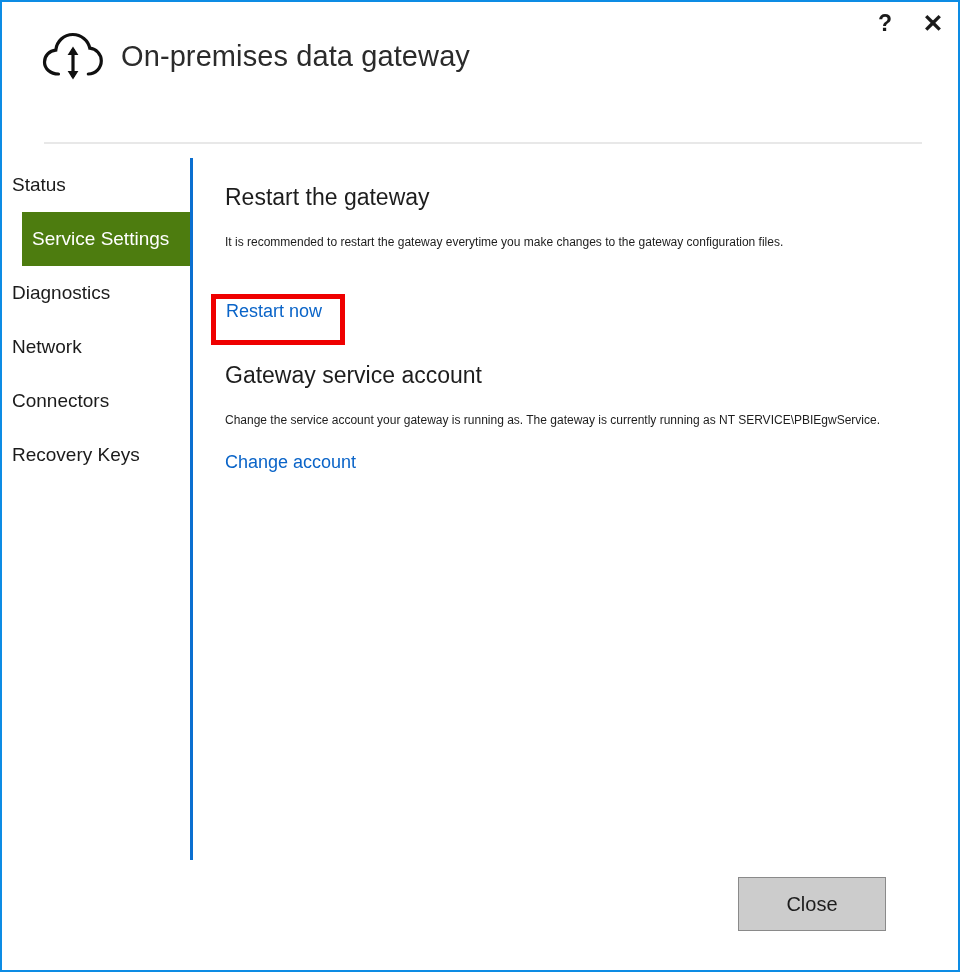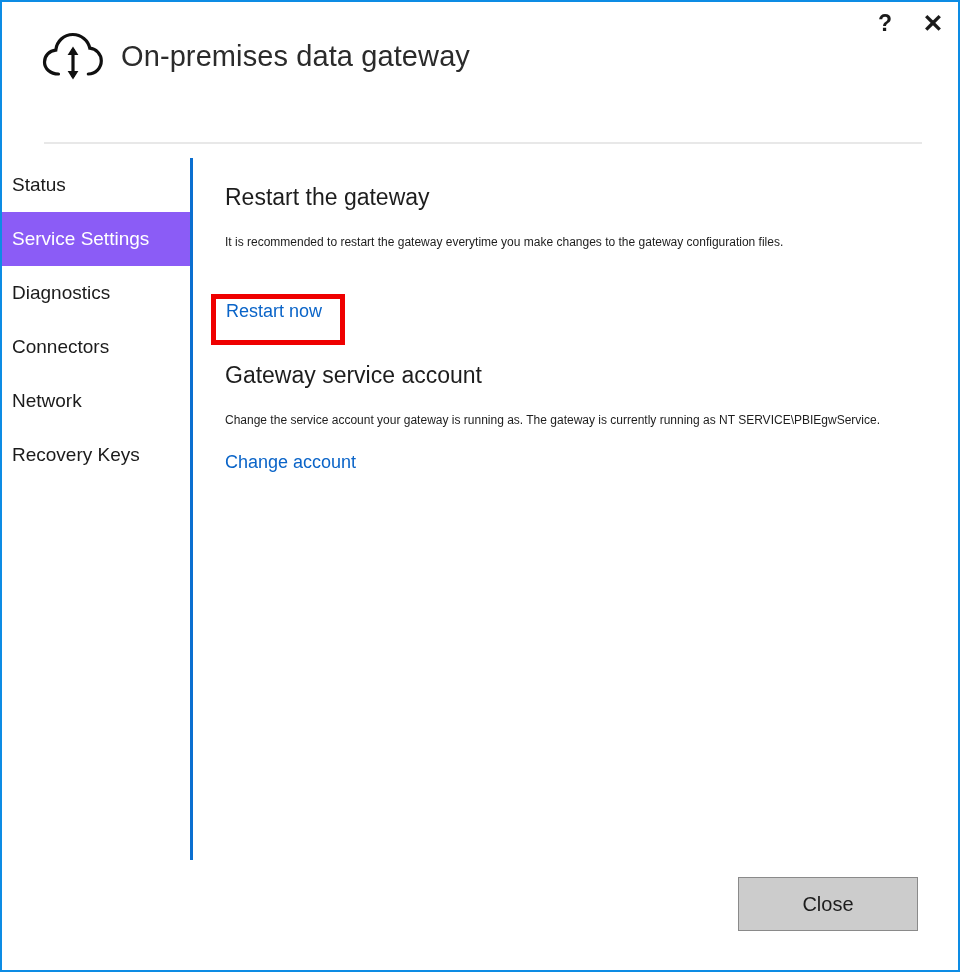--- a/index.html
+++ b/index.html
@@ -102,22 +102,23 @@
     align-items: center;
     padding-left: 10px;
     box-sizing: border-box;
     font-size: 19px;
     color: #1b1b1b;
     cursor: pointer;
     user-select: none;
     white-space: nowrap;
   }
   .nav-item.selected {
-    background: #8b5cf6;
+    background: #4d7c0f;
     color: #ffffff;
+    margin-left: 20px;
   }
 
   .nav-divider {
     position: absolute;
     left: 188px;
     top: 156px;
     width: 3px;
     height: 702px;
     background: #0b6fd0;
   }
@@ -176,21 +177,21 @@
   }
   #change-account-link {
     margin-top: 19px;
   }
 
   
   .close-button {
     position: absolute;
     left: 736px;
     top: 875px;
-    width: 180px;
+    width: 148px;
     height: 54px;
     background: #cccccc;
     border: 1px solid #8a8a8a;
     box-sizing: border-box;
     font-size: 20px;
     color: #1d1d1d;
     font-family: "Liberation Sans", sans-serif;
     cursor: pointer;
     display: flex;
     align-items: center;
@@ -223,24 +224,24 @@
     <div class="nav-item">
       <span>Status</span>
     </div>
     <div class="nav-item selected">
       <span>Service Settings</span>
     </div>
     <div class="nav-item">
       <span>Diagnostics</span>
     </div>
     <div class="nav-item">
+      <span>Network</span>
+    </div>
+    <div class="nav-item">
       <span>Connectors</span>
-    </div>
-    <div class="nav-item">
-      <span>Network</span>
     </div>
     <div class="nav-item">
       <span>Recovery Keys</span>
     </div>
   </div>
   <div class="nav-divider"></div>
 
   <div class="content">
 
     <div id="restart-section">

